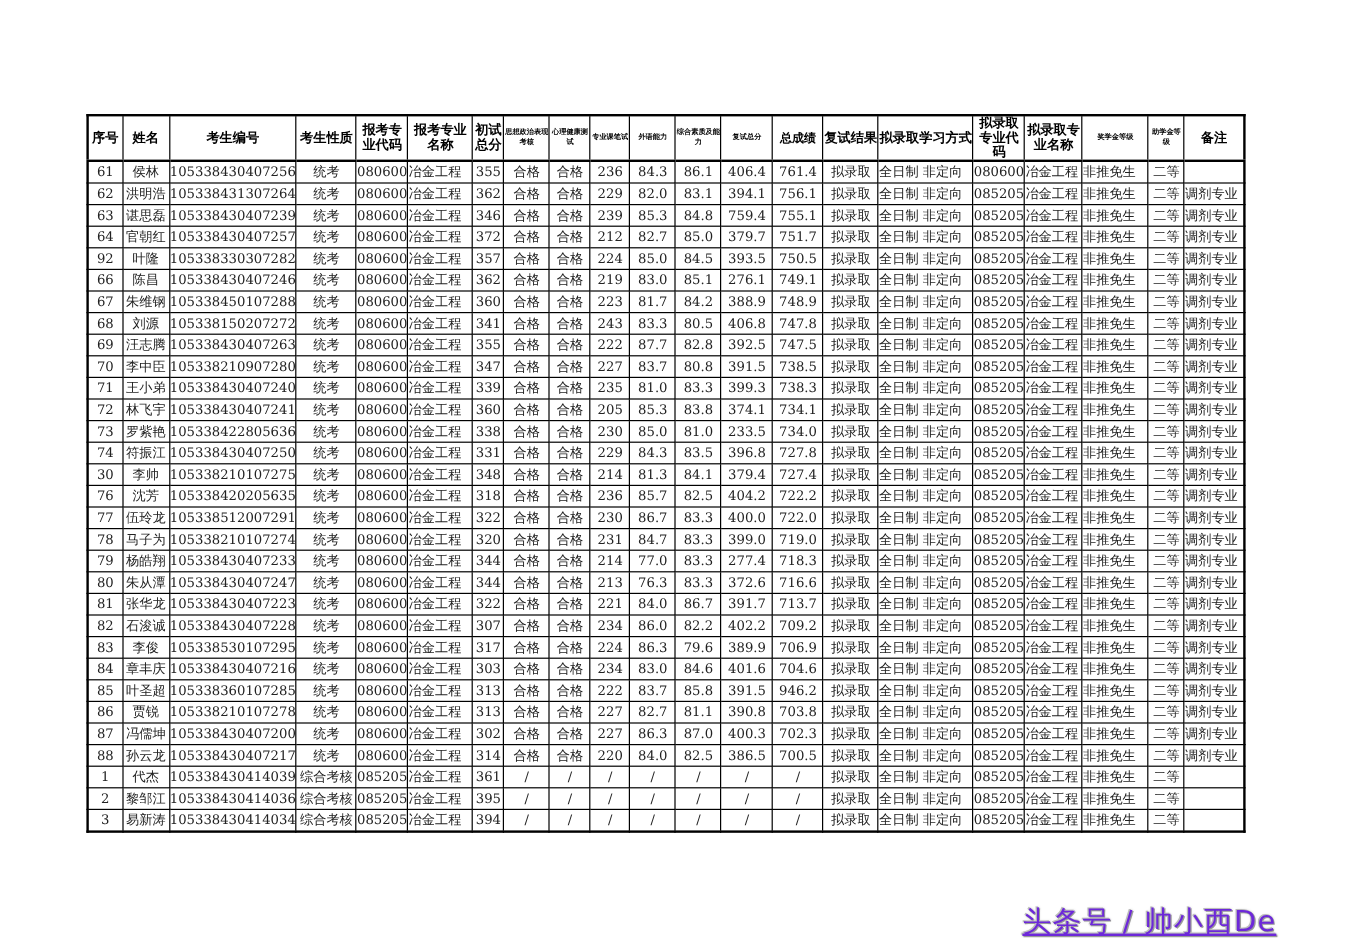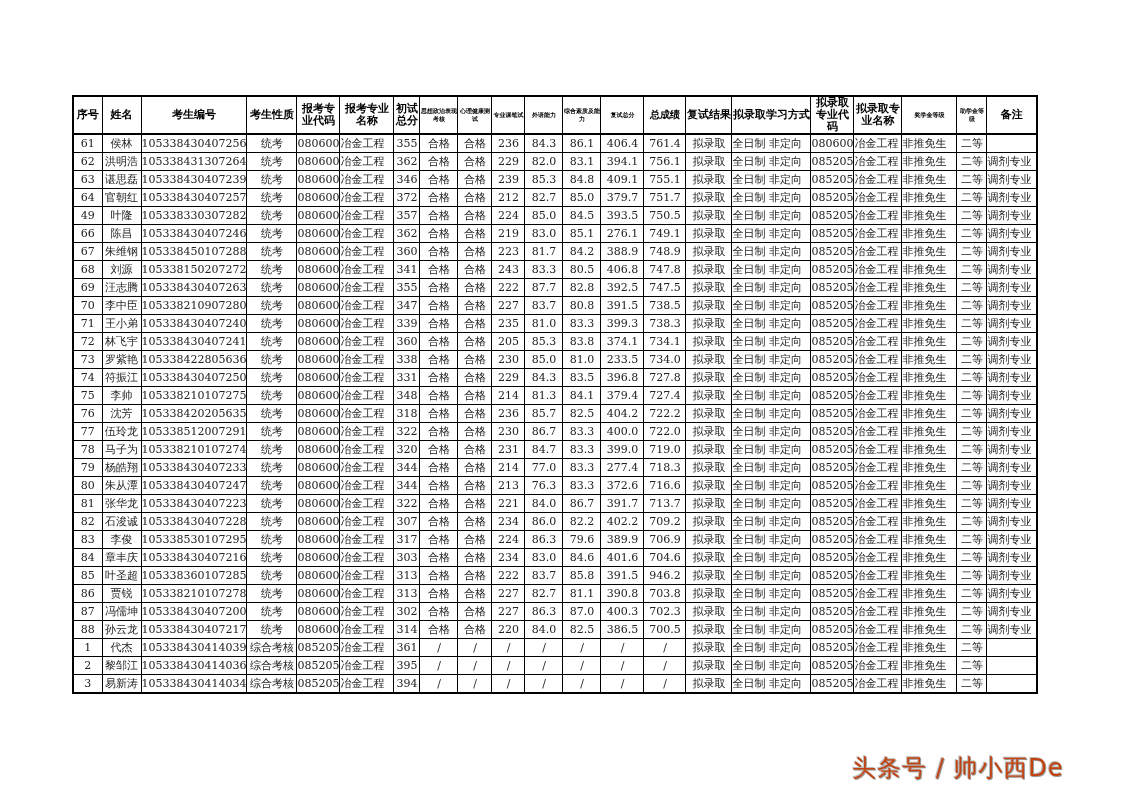--- a/index.html
+++ b/index.html
@@ -1,26 +1,26 @@
 <!DOCTYPE html>
 <html><head>
 <meta charset="utf-8">
 <style>
   html, body { margin:0; padding:0; background:#ffffff; }
   body { width:1122px; height:793px; position:relative; overflow:hidden; font-family:"DejaVu Serif", "Liberation Serif", serif; }
   #sheet { position:absolute; left:72px; top:95px; border-collapse:collapse; table-layout:fixed; }
   #sheet th, #sheet td { border:1px solid #000; padding:0; overflow:hidden; white-space:nowrap; text-align:center; color:#222; }
   #sheet thead th { height:34px; font-family:"DejaVu Sans", "Liberation Sans", sans-serif; font-weight:bold; font-size:11px; line-height:12px; white-space:normal; color:#000; border-bottom:2px solid #000; }
   #sheet thead th.tiny { font-size:6px; line-height:8px; }
-  #sheet thead th.sm { font-size:7px; line-height:9px;font-family:Liberation Mono, monospace; }
+  #sheet thead th.sm { font-size:7px; line-height:9px; }
   #sheet tbody td { height:17px; font-size:11px; line-height:17px; }
   #sheet tbody td.left { text-align:left; }
   #sheet { border:2px solid #000; }
-  .watermark { position:absolute; left:852px; top:752px; font-family:"DejaVu Sans", "Liberation Sans", sans-serif; font-size:24px; color:#c2410c; letter-spacing:1px;
-    text-shadow: -1px -1px 0 #bbb, 1px 1px 0 #999, 0 0 2px #aaa; }
+  .watermark { position:absolute; left:852px; top:752px; font-family:"DejaVu Sans", "Liberation Sans", sans-serif; font-size:24px; color:#6d28d9; letter-spacing:1px;
+    text-shadow: -1px -1px 0 #bbb, 1px 1px 0 #999, 0 0 2px #aaa; text-decoration: underline; }
 </style>
 </head>
 <body>
 
 <table id="sheet">
   <colgroup>
     <col style="width:29px">
       <col style="width:39px">
       <col style="width:94px">
       <col style="width:50px">
@@ -120,21 +120,21 @@
         <td class="left">105338430407239</td>
         <td>统考</td>
         <td class="left">080600</td>
         <td class="left">冶金工程</td>
         <td>346</td>
         <td>合格</td>
         <td>合格</td>
         <td>239</td>
         <td>85.3</td>
         <td>84.8</td>
-        <td>409.1</td>
+        <td>759.4</td>
         <td>755.1</td>
         <td>拟录取</td>
         <td class="left">全日制 非定向</td>
         <td class="left">085205</td>
         <td class="left">冶金工程</td>
         <td class="left">非推免生</td>
         <td>二等</td>
         <td class="left">调剂专业</td>
       </tr>
       <tr>
@@ -154,21 +154,21 @@
         <td>751.7</td>
         <td>拟录取</td>
         <td class="left">全日制 非定向</td>
         <td class="left">085205</td>
         <td class="left">冶金工程</td>
         <td class="left">非推免生</td>
         <td>二等</td>
         <td class="left">调剂专业</td>
       </tr>
       <tr>
-        <td>49</td>
+        <td>92</td>
         <td>叶隆</td>
         <td class="left">105338330307282</td>
         <td>统考</td>
         <td class="left">080600</td>
         <td class="left">冶金工程</td>
         <td>357</td>
         <td>合格</td>
         <td>合格</td>
         <td>224</td>
         <td>85.0</td>
@@ -384,21 +384,21 @@
         <td>727.8</td>
         <td>拟录取</td>
         <td class="left">全日制 非定向</td>
         <td class="left">085205</td>
         <td class="left">冶金工程</td>
         <td class="left">非推免生</td>
         <td>二等</td>
         <td class="left">调剂专业</td>
       </tr>
       <tr>
-        <td>75</td>
+        <td>30</td>
         <td>李帅</td>
         <td class="left">105338210107275</td>
         <td>统考</td>
         <td class="left">080600</td>
         <td class="left">冶金工程</td>
         <td>348</td>
         <td>合格</td>
         <td>合格</td>
         <td>214</td>
         <td>81.3</td>

